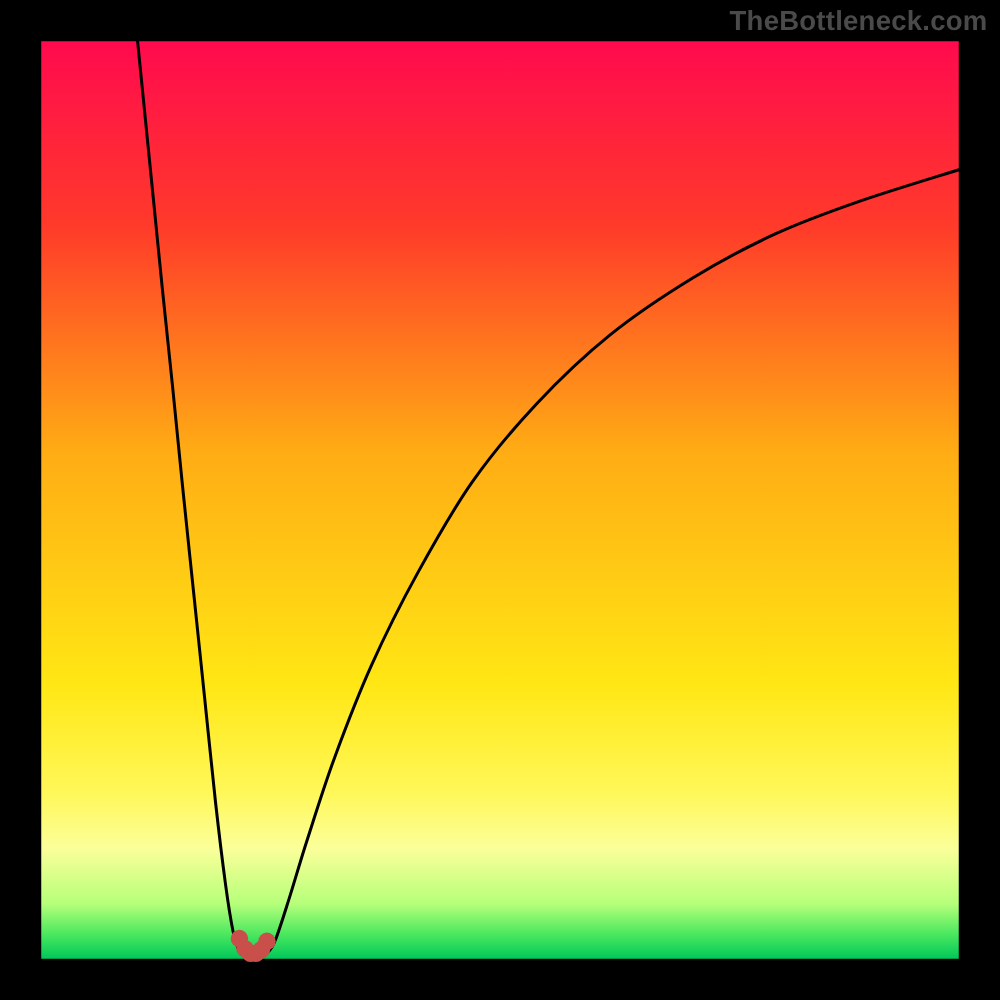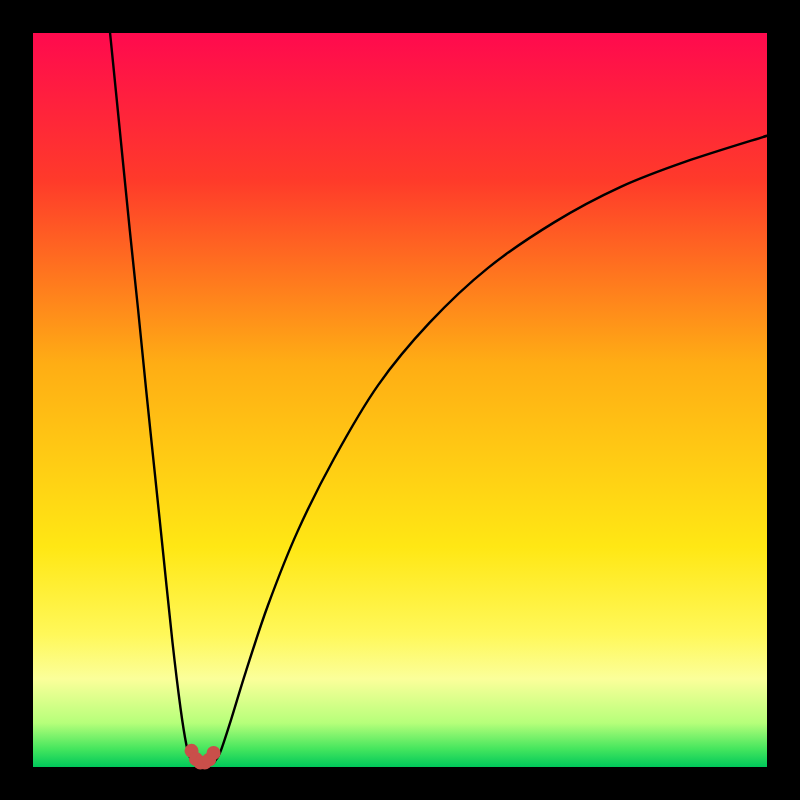--- a/index.html
+++ b/index.html
@@ -31,20 +31,21 @@
   svg.plot {
     position: absolute;
     left: 0;
     top: 0;
   }
 </style>
 </head>
 <body>
 
 <div class="stage">
+  <div class="watermark">TheBottleneck.com</div>
 
   <svg class="plot" width="800" height="800" viewBox="0 0 800 800">
     <defs>
       <linearGradient id="bg-grad" x1="0" y1="0" x2="0" y2="1">
           <stop offset="0%" stop-color="#ff0a4e"></stop>
           <stop offset="20%" stop-color="#ff3a2a"></stop>
           <stop offset="45%" stop-color="#ffad14"></stop>
           <stop offset="70%" stop-color="#ffe714"></stop>
           <stop offset="82%" stop-color="#fff85a"></stop>
           <stop offset="88%" stop-color="#fbff9a"></stop>

